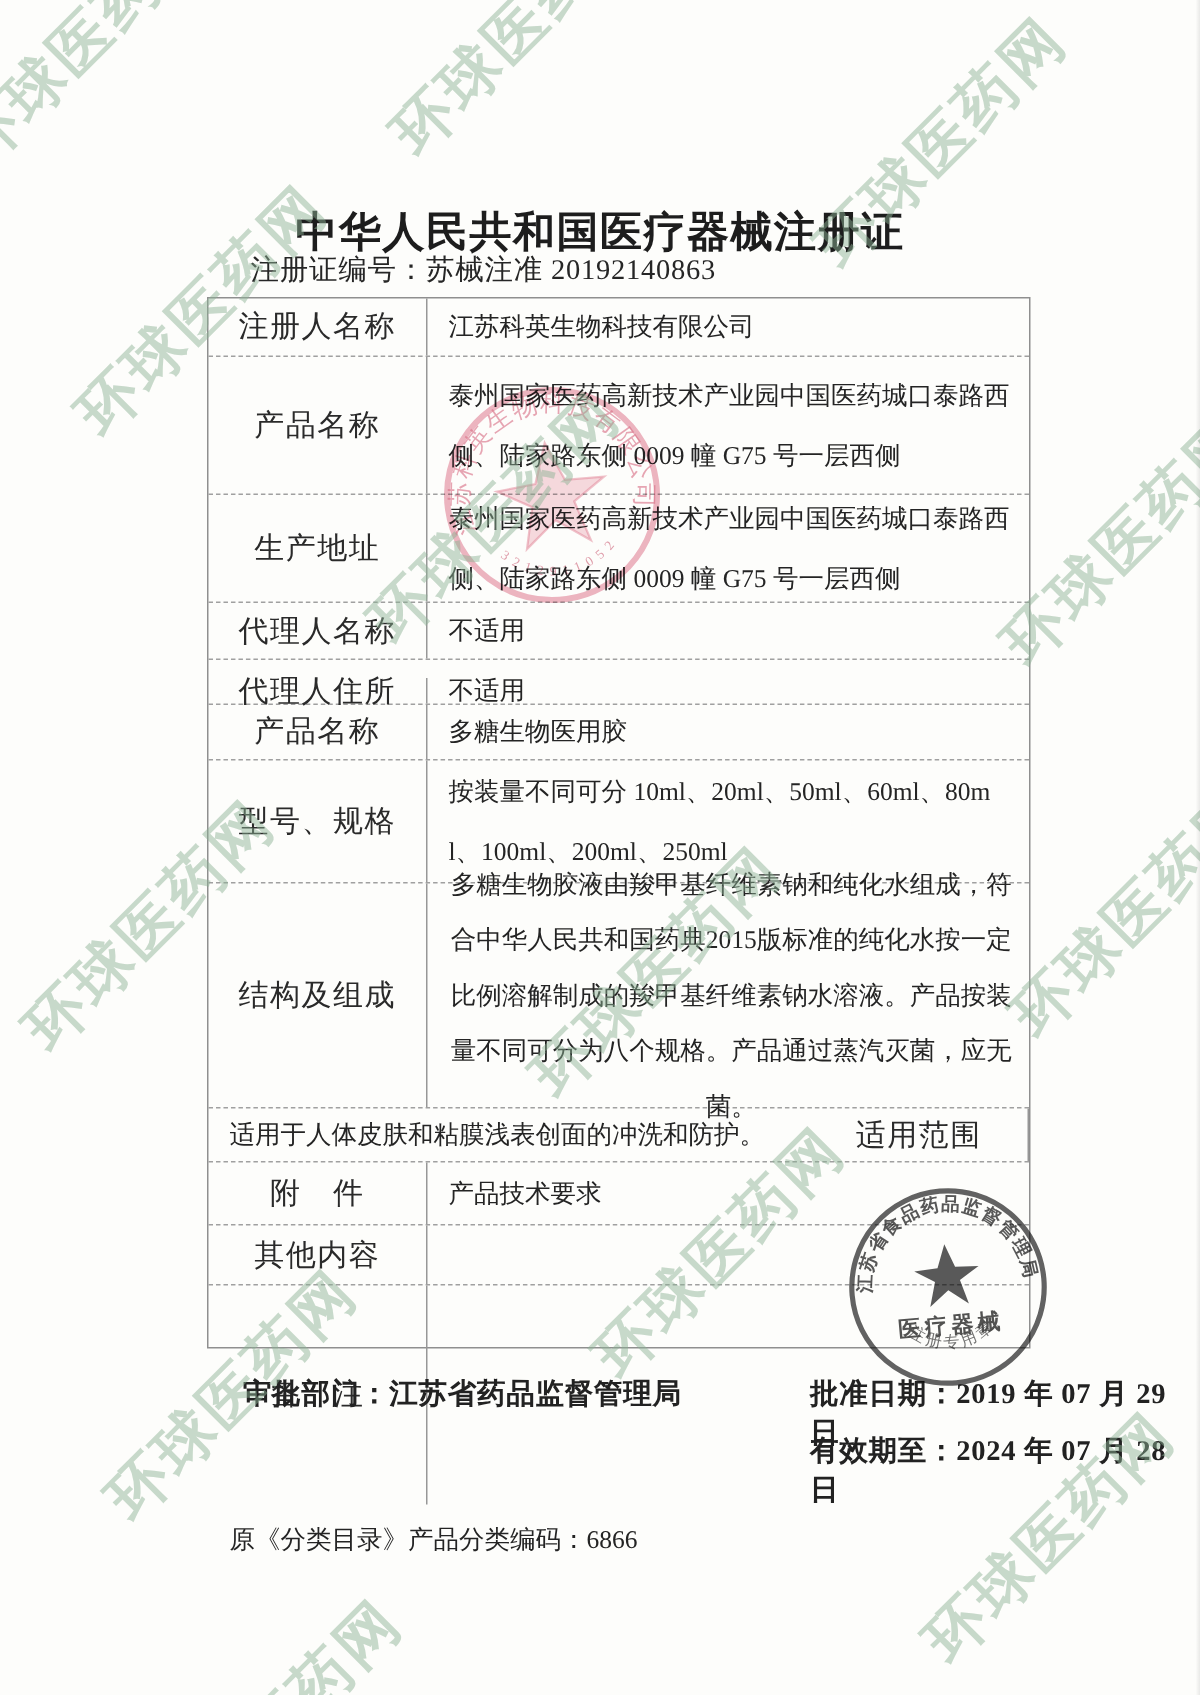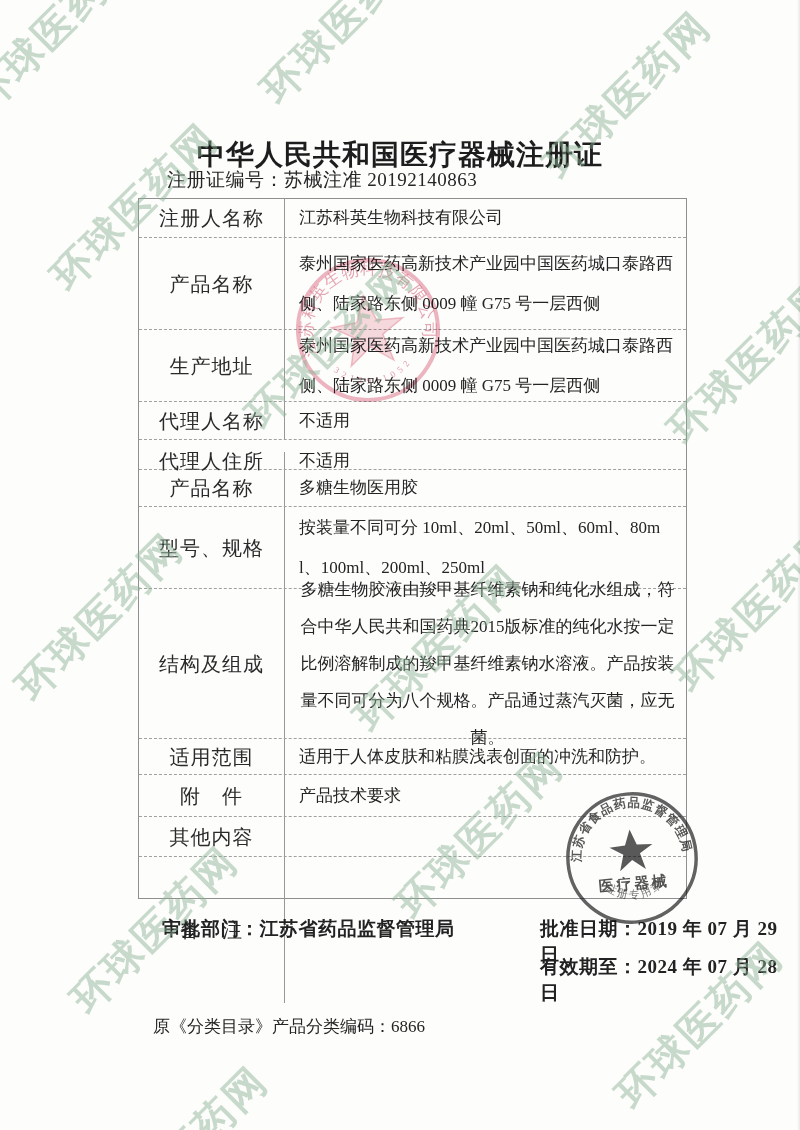--- a/index.html
+++ b/index.html
@@ -137,22 +137,22 @@
     </div>
     <div class="trow r7">
       <div class="cell label">型号、规格</div>
       <div class="cell value">按装量不同可分 10ml、20ml、50ml、60ml、80ml、100ml、200ml、250ml</div>
     </div>
     <div class="trow r8">
       <div class="cell label">结构及组成</div>
       <div class="cell value">多糖生物胶液由羧甲基纤维素钠和纯化水组成，符合中华人民共和国药典2015版标准的纯化水按一定比例溶解制成的羧甲基纤维素钠水溶液。产品按装量不同可分为八个规格。产品通过蒸汽灭菌，应无菌。</div>
     </div>
     <div class="trow r9">
+      <div class="cell value">适用于人体皮肤和粘膜浅表创面的冲洗和防护。</div>
       <div class="cell label">适用范围</div>
-      <div class="cell value">适用于人体皮肤和粘膜浅表创面的冲洗和防护。</div>
     </div>
     <div class="trow r10">
       <div class="cell label">附　件</div>
       <div class="cell value">产品技术要求</div>
     </div>
     <div class="trow r11">
       <div class="cell label">其他内容</div>
       <div class="cell value"></div>
     </div>
     <div class="trow r12">

